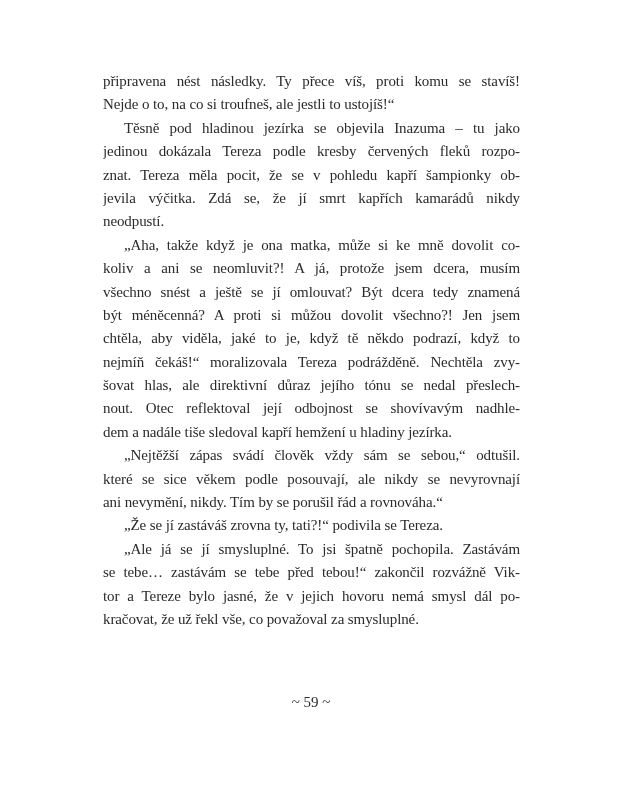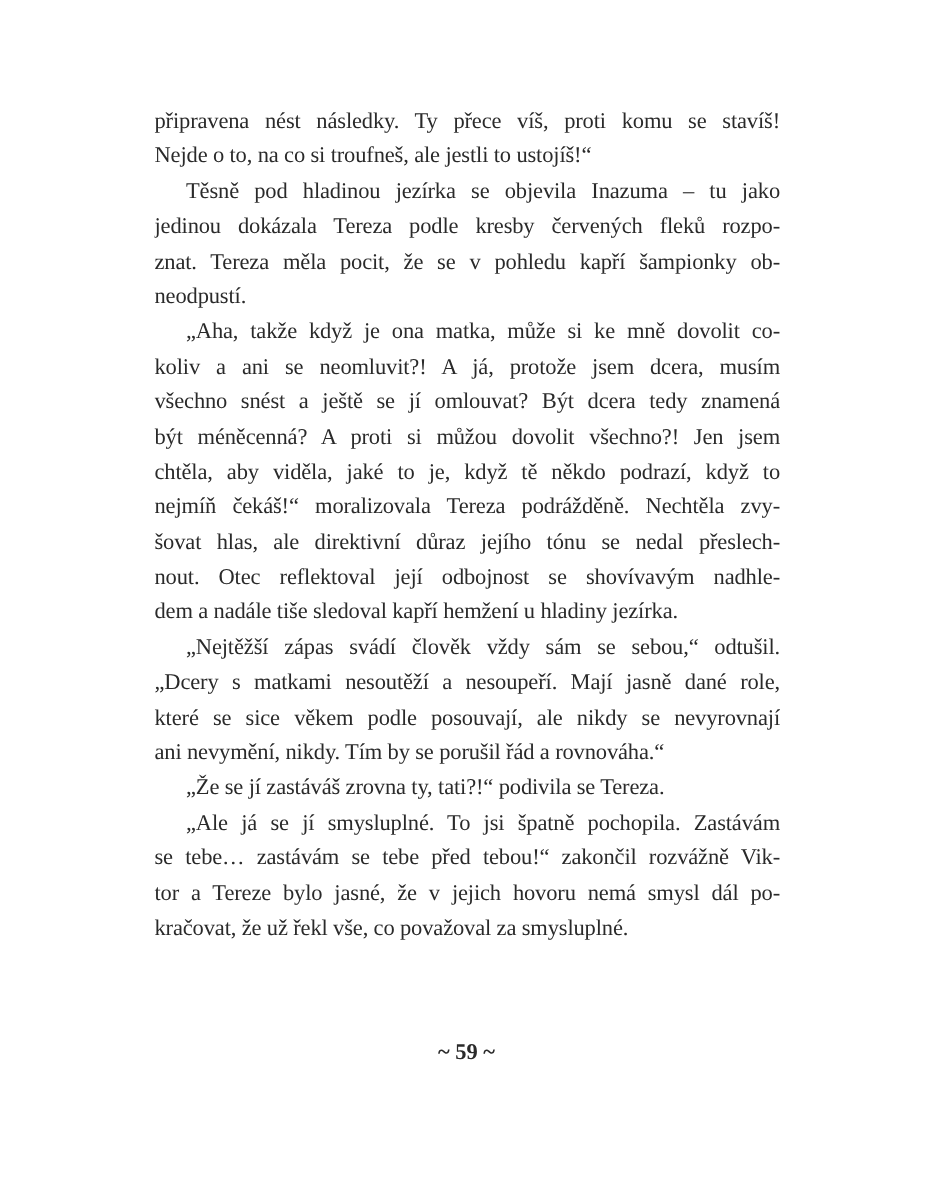--- a/index.html
+++ b/index.html
@@ -41,46 +41,45 @@
   }
   .pagenum {
     position: absolute;
     top: 692px;
     left: 0;
     width: 622px;
     text-align: center;
     font-size: 15px;
     line-height: 20px;
     color: var(--text-color, #2a2a2a);
-    font-weight: bold;
   }
 </style>
 </head>
 <body>
 
 <div class="page">
   <div class="textblock">
 
   <div class="line">připravena nést následky. Ty přece víš, proti komu se stavíš!</div>
       <div class="line end">Nejde o to, na co si troufneš, ale jestli to ustojíš!“</div>
       <div class="line indent">Těsně pod hladinou jezírka se objevila Inazuma – tu jako</div>
       <div class="line">jedinou dokázala Tereza podle kresby červených fleků rozpo-</div>
       <div class="line">znat. Tereza měla pocit, že se v pohledu kapří šampionky ob-</div>
+      <div class="line">jevila výčitka. Zdá se, že jí smrt kapřích kamarádů nikdy</div>
       <div class="line end">neodpustí.</div>
       <div class="line indent">„Aha, takže když je ona matka, může si ke mně dovolit co-</div>
       <div class="line">koliv a ani se neomluvit?! A já, protože jsem dcera, musím</div>
       <div class="line">všechno snést a ještě se jí omlouvat? Být dcera tedy znamená</div>
       <div class="line">být méněcenná? A proti si můžou dovolit všechno?! Jen jsem</div>
       <div class="line">chtěla, aby viděla, jaké to je, když tě někdo podrazí, když to</div>
       <div class="line">nejmíň čekáš!“ moralizovala Tereza podrážděně. Nechtěla zvy-</div>
       <div class="line">šovat hlas, ale direktivní důraz jejího tónu se nedal přeslech-</div>
       <div class="line">nout. Otec reflektoval její odbojnost se shovívavým nadhle-</div>
       <div class="line end">dem a nadále tiše sledoval kapří hemžení u hladiny jezírka.</div>
       <div class="line indent">„Nejtěžší zápas svádí člověk vždy sám se sebou,“ odtušil.</div>
-      <div class="line">„Dcery s matkami nesoutěží a nesoupeří. Mají jasně dané role,</div>
       <div class="line">které se sice věkem podle posouvají, ale nikdy se nevyrovnají</div>
       <div class="line end">ani nevymění, nikdy. Tím by se porušil řád a rovnováha.“</div>
       <div class="line indent end">„Že se jí zastáváš zrovna ty, tati?!“ podivila se Tereza.</div>
       <div class="line indent">„Ale já se jí smysluplné. To jsi špatně pochopila. Zastávám</div>
       <div class="line">se tebe… zastávám se tebe před tebou!“ zakončil rozvážně Vik-</div>
       <div class="line">tor a Tereze bylo jasné, že v jejich hovoru nemá smysl dál po-</div>
       <div class="line end">kračovat, že už řekl vše, co považoval za smysluplné.</div>
     </div>
   <div class="pagenum">~ 59 ~</div>
 </div>

